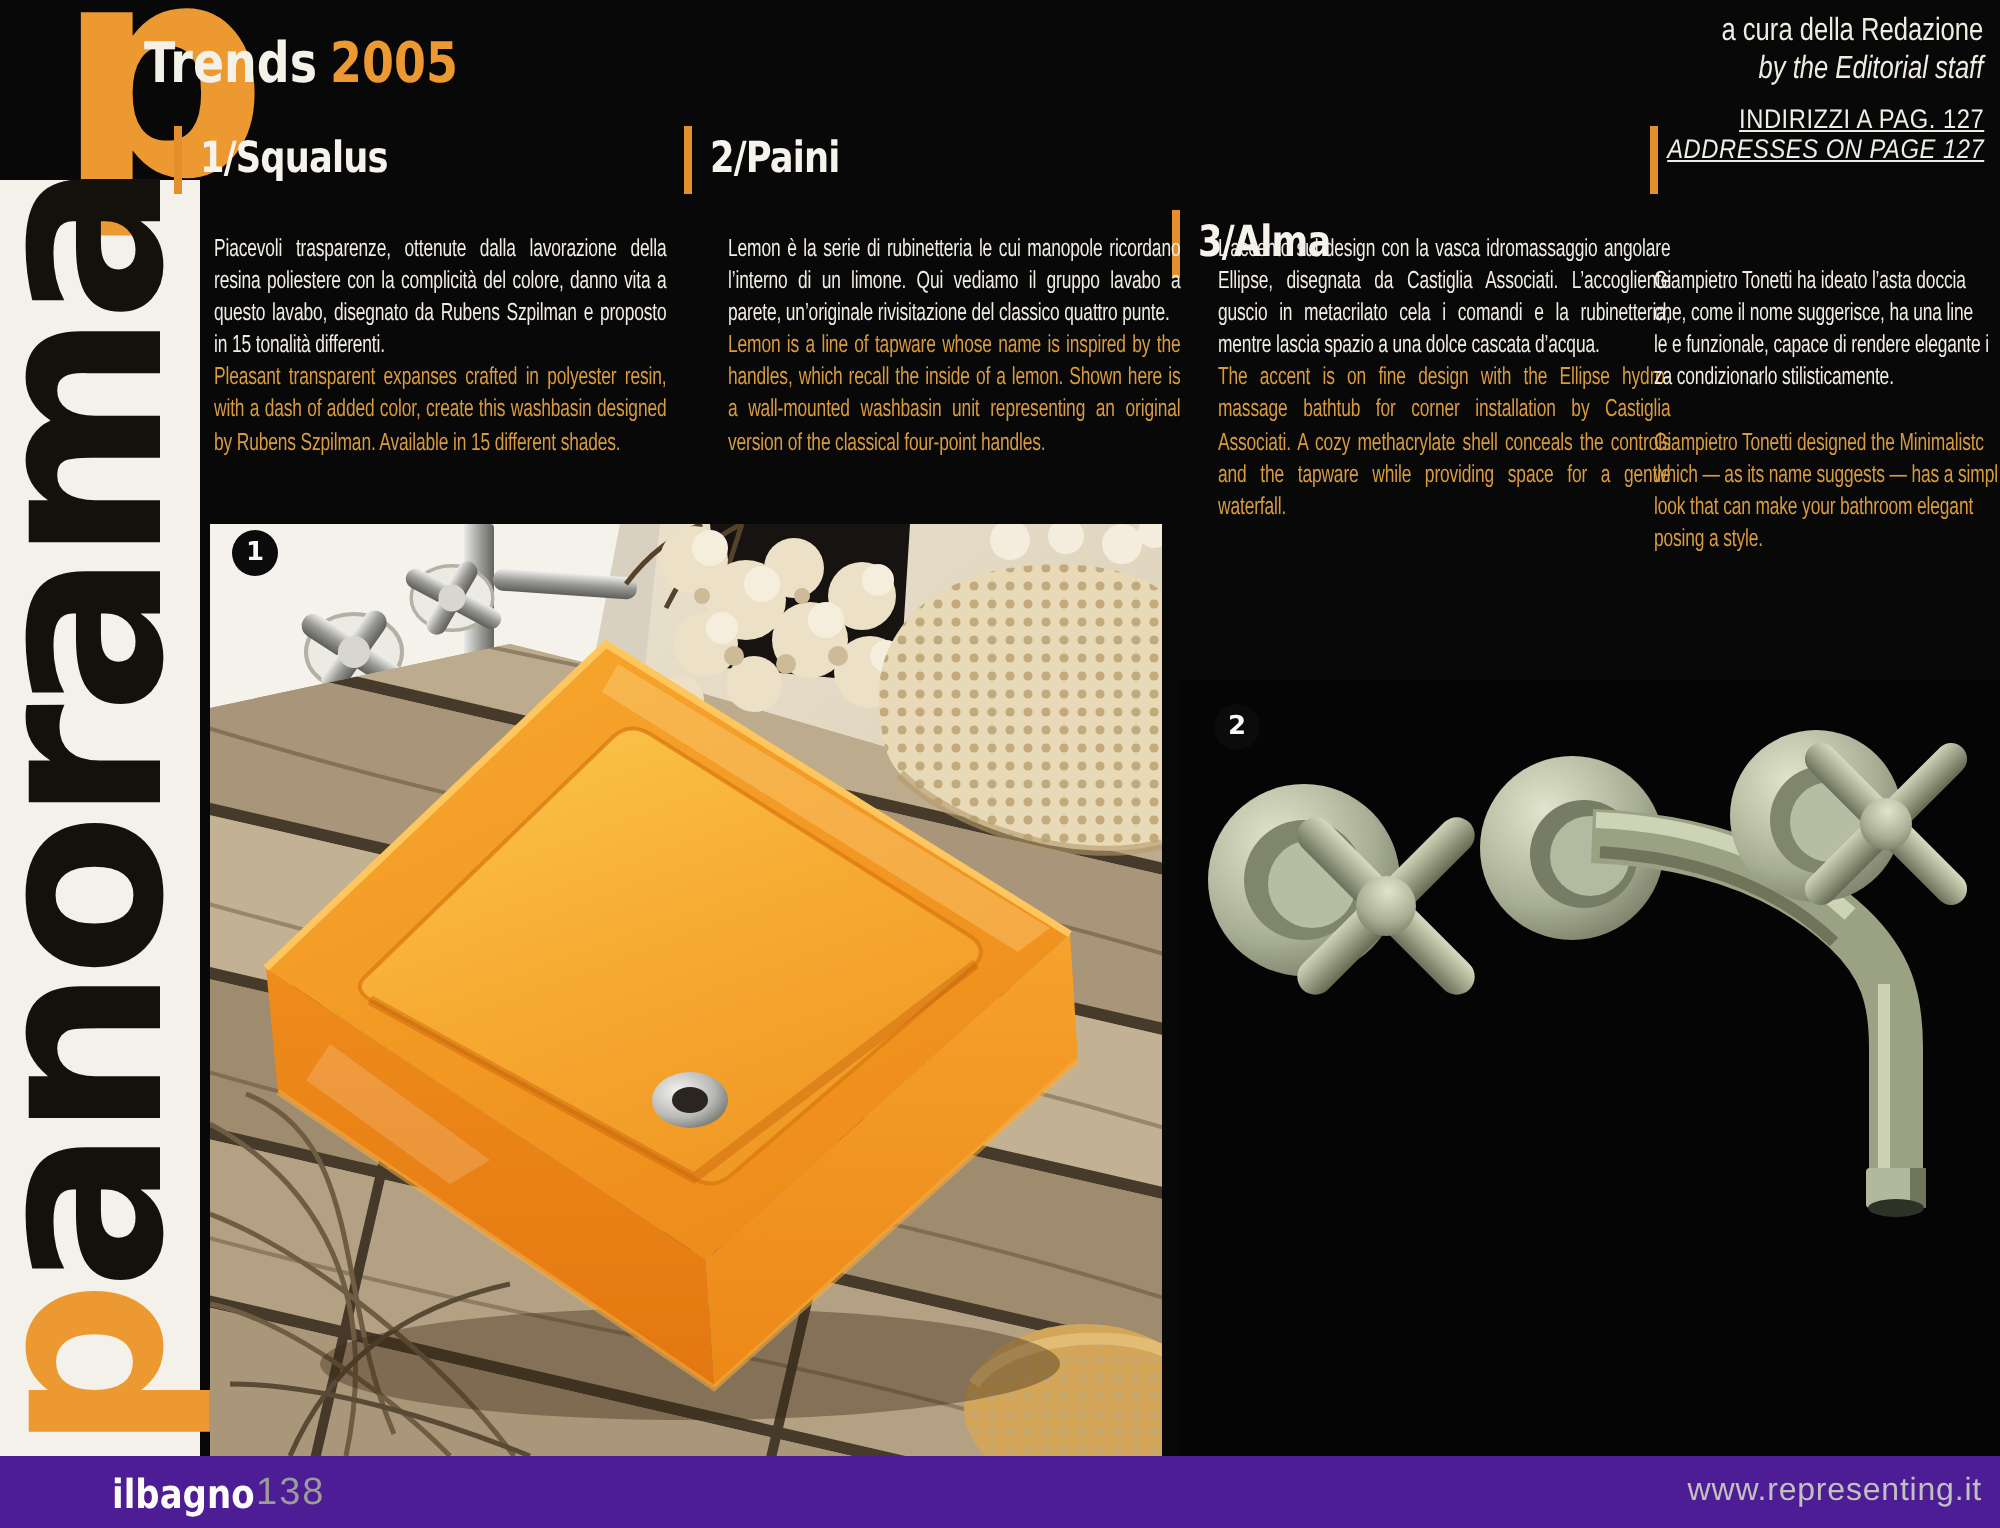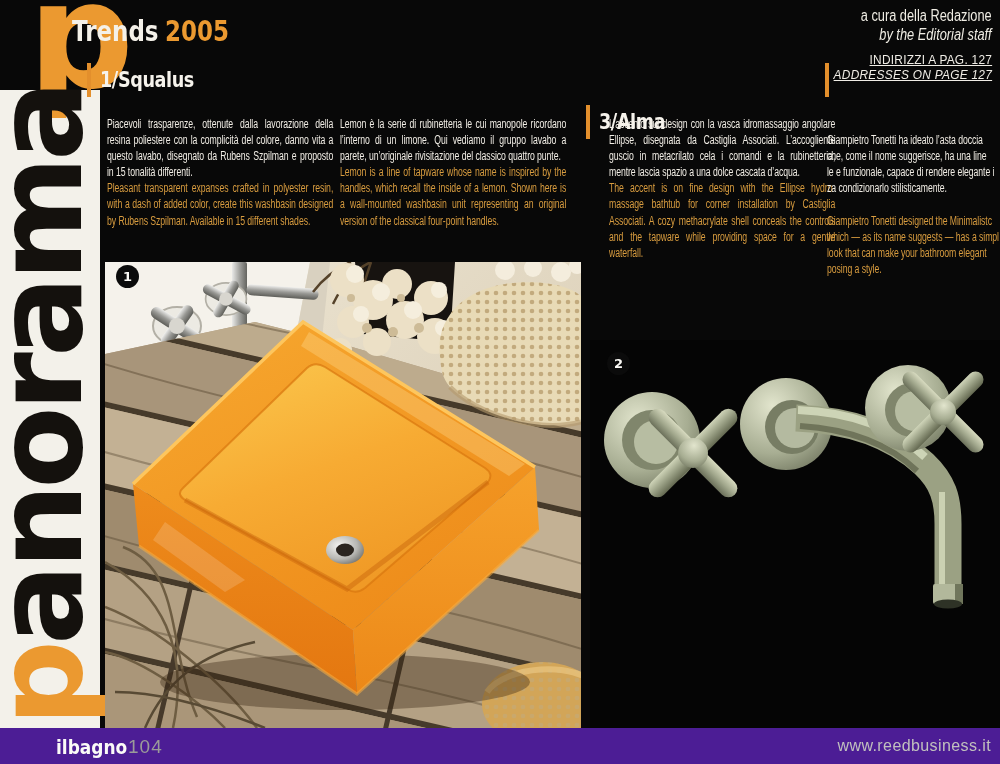--- a/index.html
+++ b/index.html
@@ -74,30 +74,31 @@
   </div>
   <div class="addresses">
     <div class="it">INDIRIZZI A PAG. 127</div>
     <div class="en">ADDRESSES ON PAGE 127</div>
   </div>
 
   <div class="sidebar"></div>
   <div class="vword"><span class="vp">p</span><span>anorama</span></div>
 
   <div class="colhead" style="left:87px;"><span>1/Squalus</span></div>
+  <div class="colhead" style="left:342px;"><span>2/Paini</span></div>
   <div class="colhead" style="left:586px;margin-top:42px;"><span>3/Alma</span></div>
   <div class="rule4" style="left:825px;"></div>
 
   <div class="col" style="left:107px;">
     <div class="inner">
       <div class="it">Piacevoli trasparenze, ottenute dalla lavorazione della resina poliestere con la complicità del colore, danno vita a questo lavabo, disegnato da Rubens Szpilman e proposto in 15 tonalità differenti.</div>
       <div class="en">Pleasant transparent expanses crafted in polyester resin, with a dash of added color, create this washbasin designed by Rubens Szpilman. Available in 15 different shades.</div>
     </div>
   </div>
-  <div class="col" style="left:340px;">
+  <div class="col" style="left:364px;">
     <div class="inner">
       <div class="it">Lemon è la serie di rubinetteria le cui manopole ricordano l’interno di un limone. Qui vediamo il gruppo lavabo a parete, un’originale rivisitazione del classico quattro punte.</div>
       <div class="en">Lemon is a line of tapware whose name is inspired by the handles, which recall the inside of a lemon. Shown here is a wall-mounted washbasin unit representing an original version of the classical four-point handles.</div>
     </div>
   </div>
   <div class="col" style="left:609px;">
     <div class="inner">
       <div class="it">L’accento sul design con la vasca idromassaggio angolare Ellipse, disegnata da Castiglia Associati. L’accogliente guscio in metacrilato cela i comandi e la rubinetteria, mentre lascia spazio a una dolce cascata d’acqua.</div>
       <div class="en">The accent is on fine design with the Ellipse hydro-massage bathtub for corner installation by Castiglia Associati. A cozy methacrylate shell conceals the controls and the tapware while providing space for a gentle waterfall.</div>
     </div>
@@ -343,17 +344,17 @@
           <rect x="-8" y="-54" width="16" height="108" rx="8" fill="url(#nkv)"></rect>
           <circle r="13" fill="url(#esc)"></circle>
         </g>
       </g>
     </svg>
   </div>
   <div class="badge" style="left:607px;top:352px;">2</div>
 
   <div class="footer">
     <div class="mag">ilbagno</div>
-    <div class="num">104</div>
-    <div class="site">www.reedbusiness.it</div>
+    <div class="num">138</div>
+    <div class="site">www.representing.it</div>
   </div>
 
 </div>
 
 </body></html>

